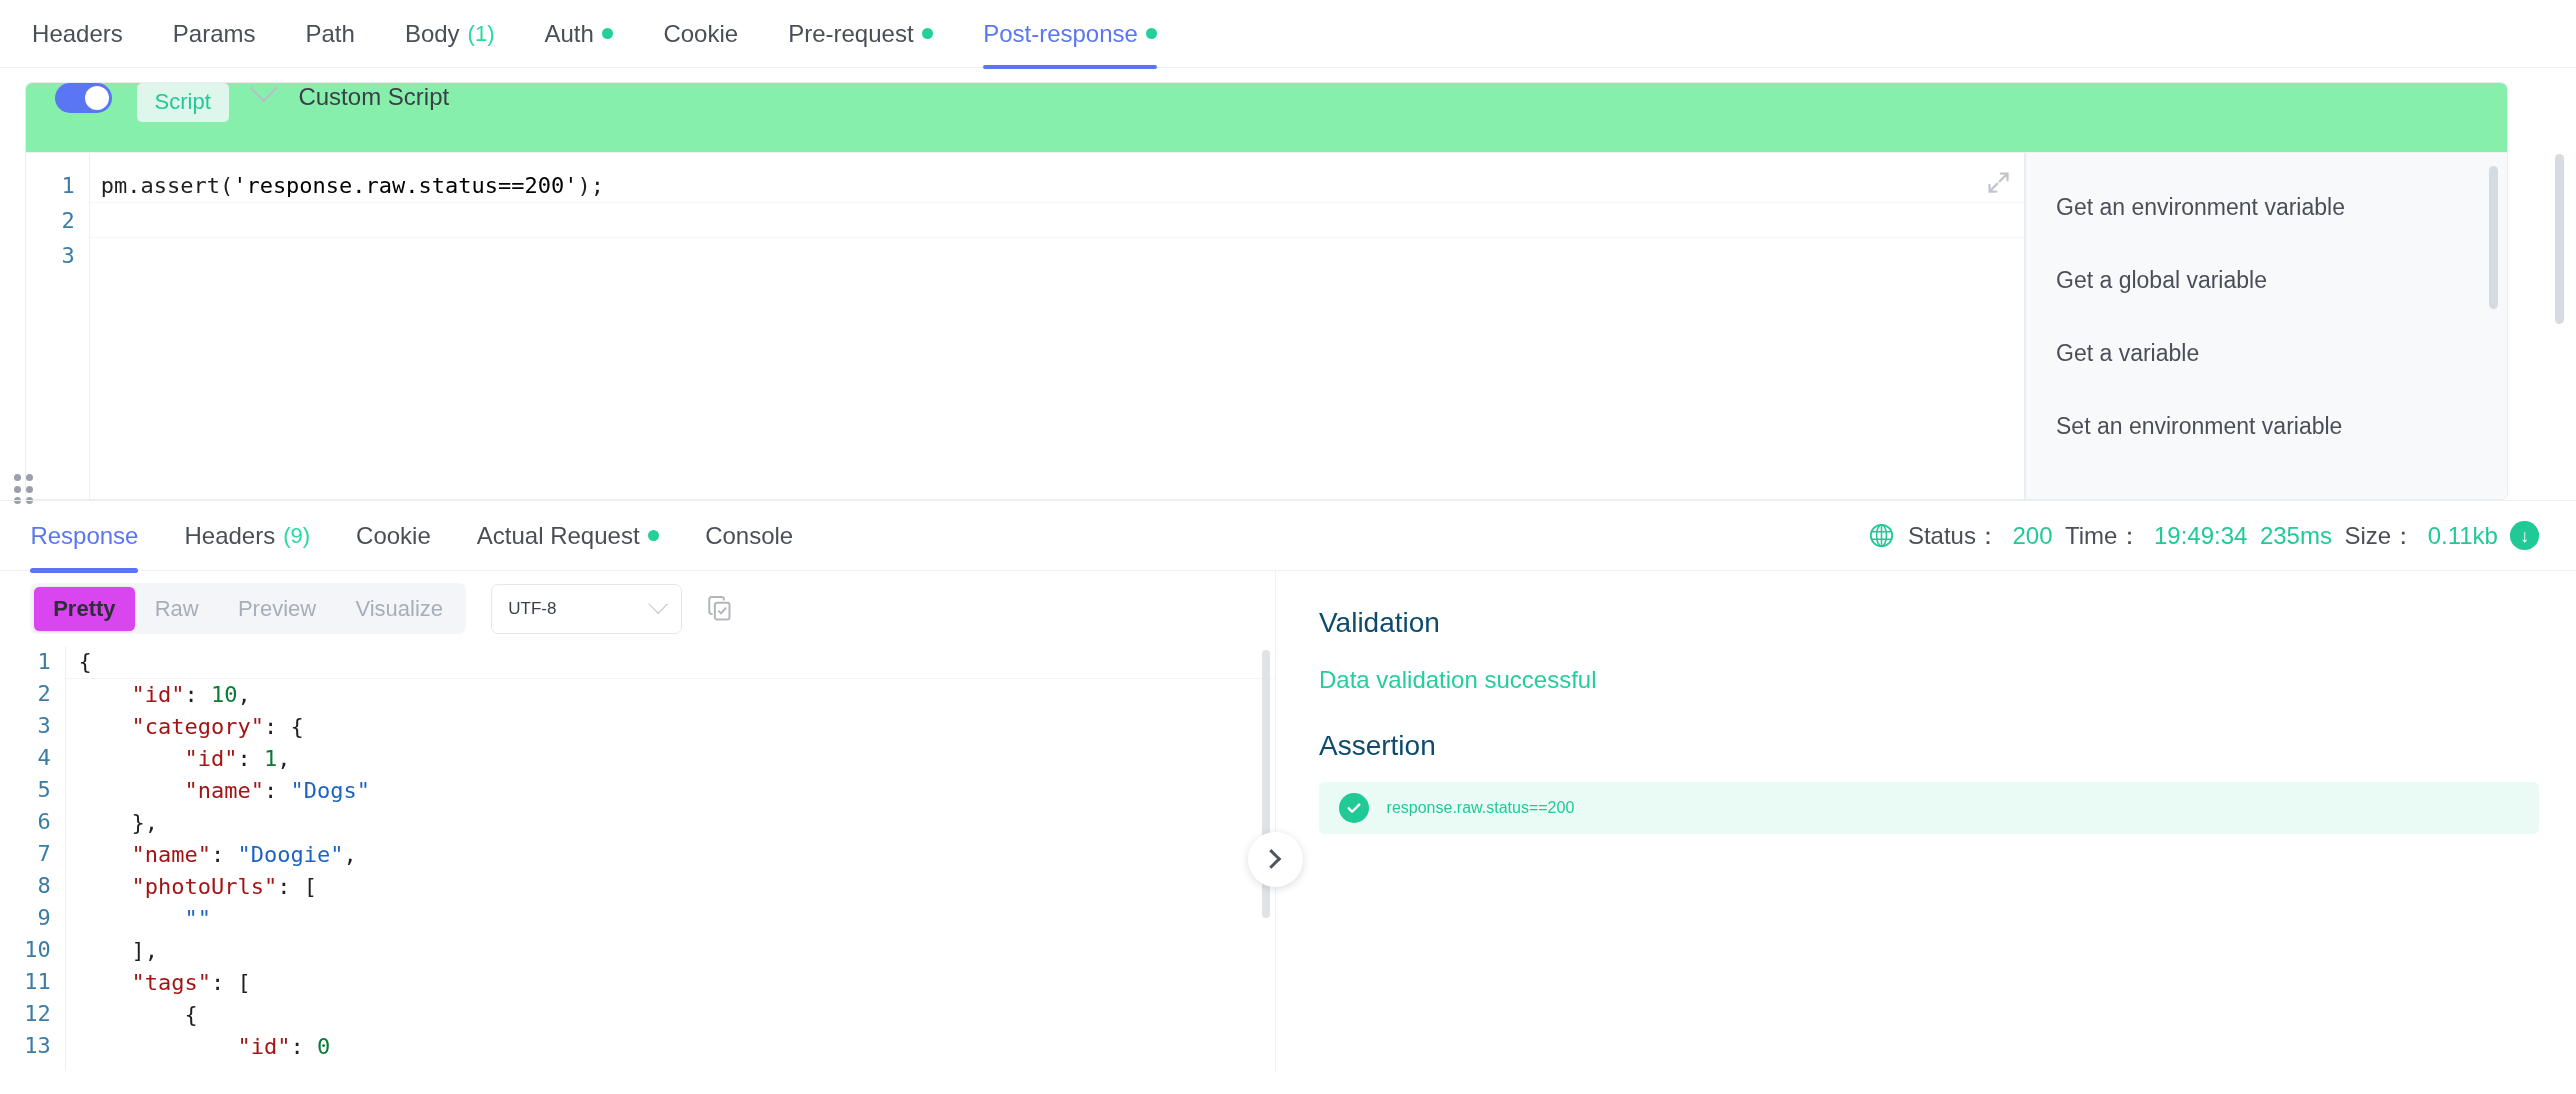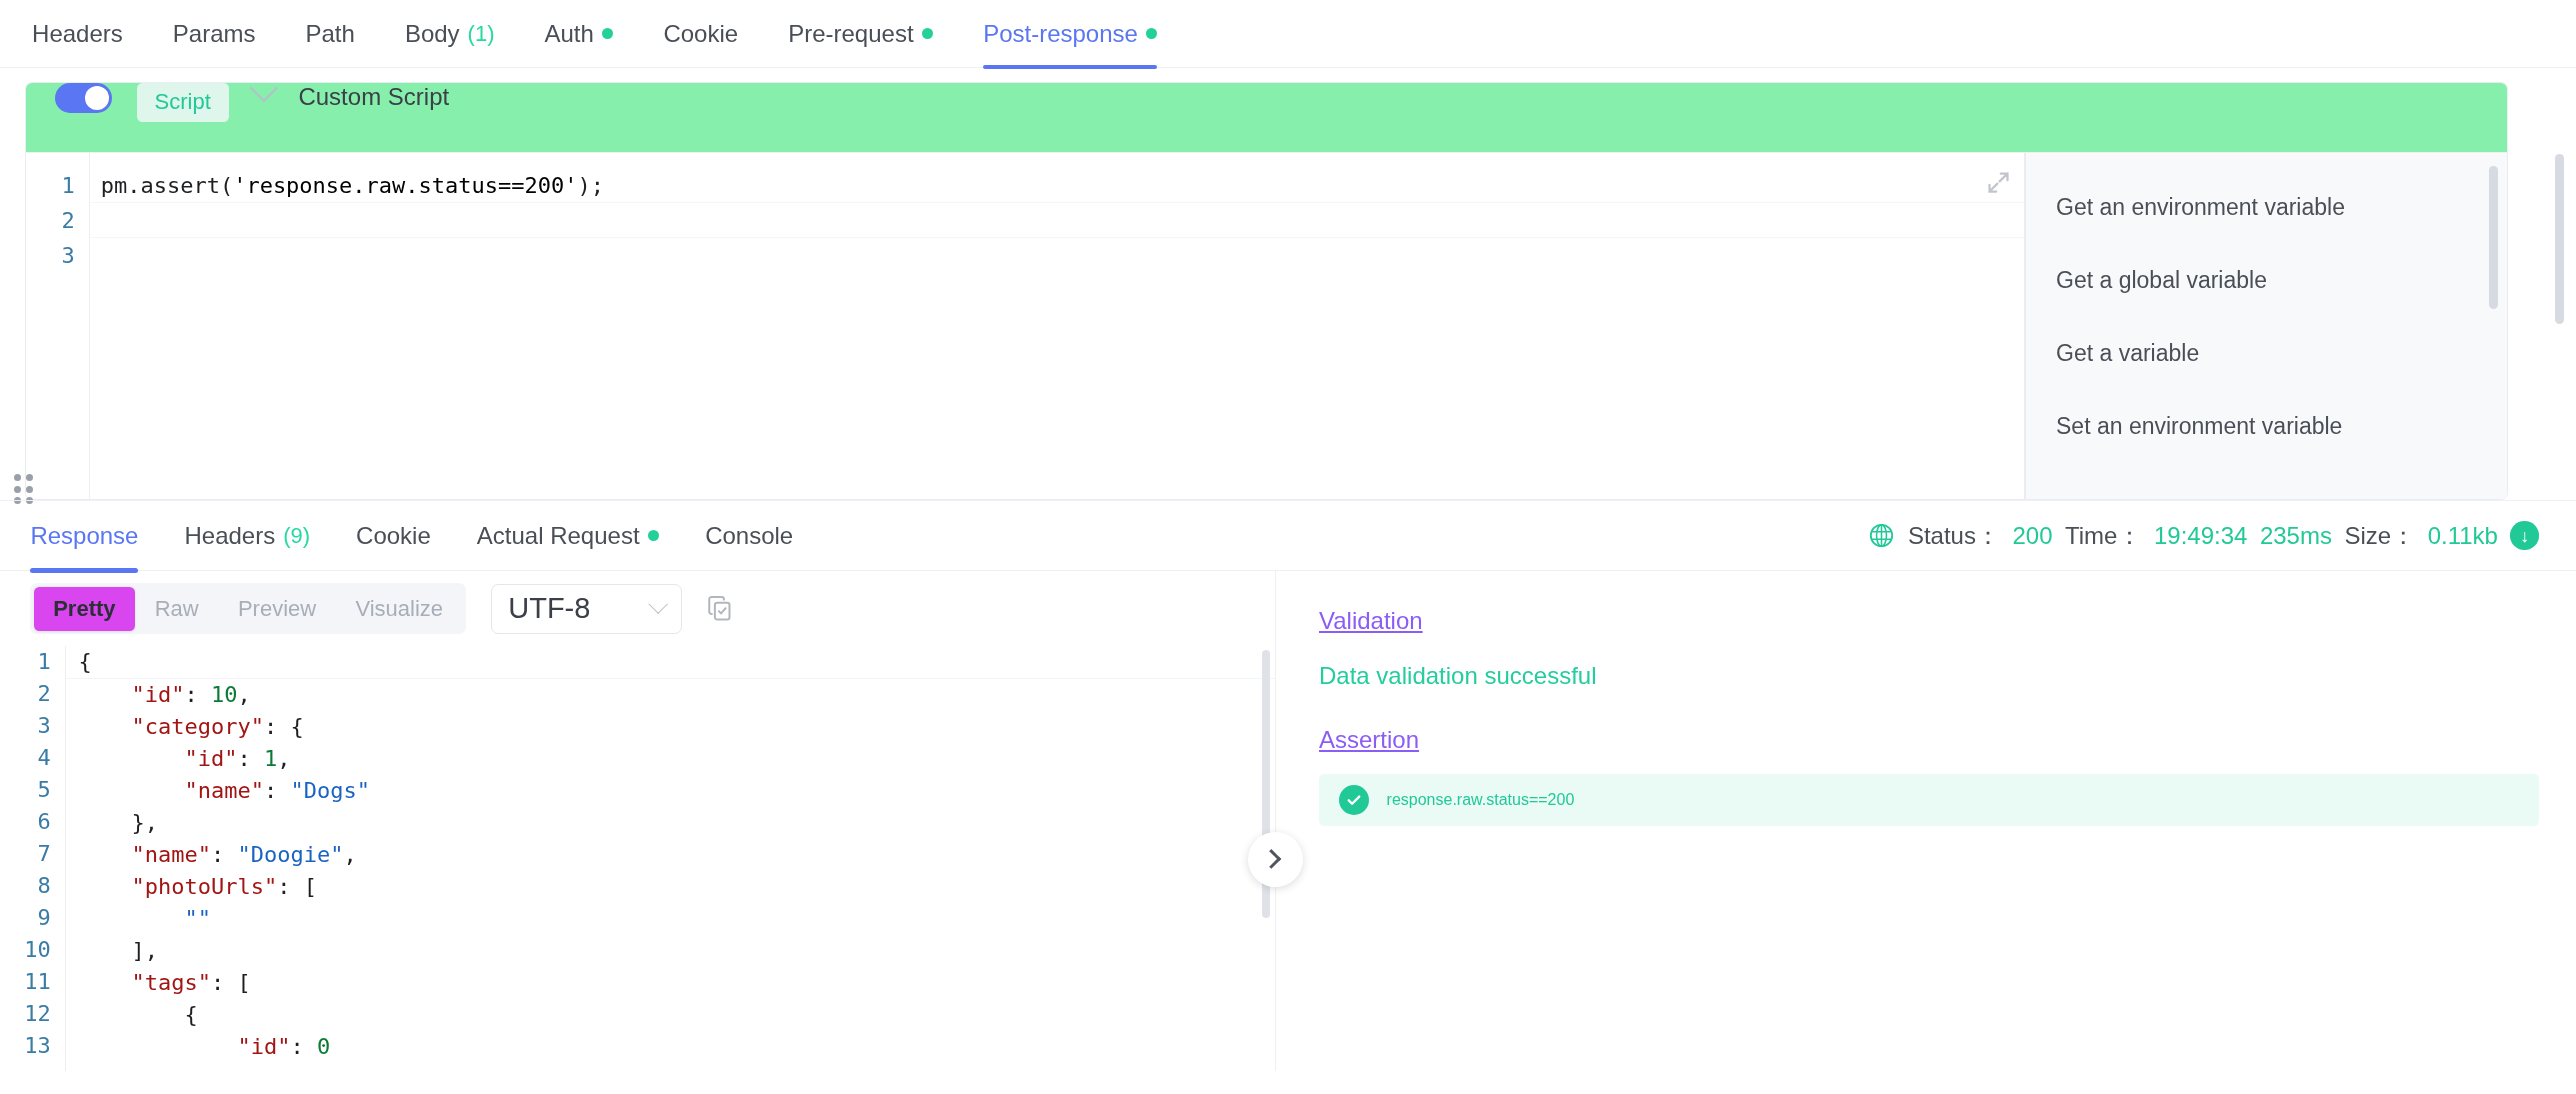--- a/index.html
+++ b/index.html
@@ -313,21 +313,21 @@
     font-weight: bold;
     box-shadow: 0 0.9px 2.7px rgba(0,0,0,.09);
   }
   .select {
     width: 191px; height: 50px;
     border: 1.8px solid #e3e6eb;
     border-radius: 7.1px;
     display: flex; align-items: center;
     justify-content: space-between;
     padding: 0 16px;
-    font-size: 29px;
+    font-size: 17px;
     color: #3a3f48;
     cursor: pointer;
   }
   .select .chev { transform: rotate(45deg) translate(-2.7px,-2.7px); border-width: 1.8px; width: 14.3px; height: 14.3px; }
   .copy-icon { width: 27px; height: 28.6px; cursor: pointer; opacity:.65; }
   .json-view {
     flex: 1;
     display: flex;
     min-height: 0;
     overflow: hidden;
@@ -410,23 +410,22 @@
     margin-left: auto;
     width: 259px; height: 52px;
     border: 1.8px solid #e3e6eb; border-radius: 7.1px;
     display: flex; align-items: center; justify-content: space-between;
     padding: 0 18px;
     font-size: 23px; color: #3a3f48;
     cursor: pointer;
   }
   .sort-select .chev { transform: rotate(45deg) translate(-2.7px,-2.7px); border-width:1.8px; width:14.3px; height:14.3px; }
   .sec-title {
-    font-size: 24px; color: #8b5cf6;
+    font-size: 28px; color: #0c4a6e;
     margin: 36px 0 0 0;
-    text-decoration: underline;
   }
   .sec-msg {
     font-size: 24px; color: #24cd9d;
     margin-top: 27px;
   }
   .assert-row {
     margin-top: 19.6px;
     margin-right: 37px;
     background: #eafaf4;
     border-radius: 5.4px;

